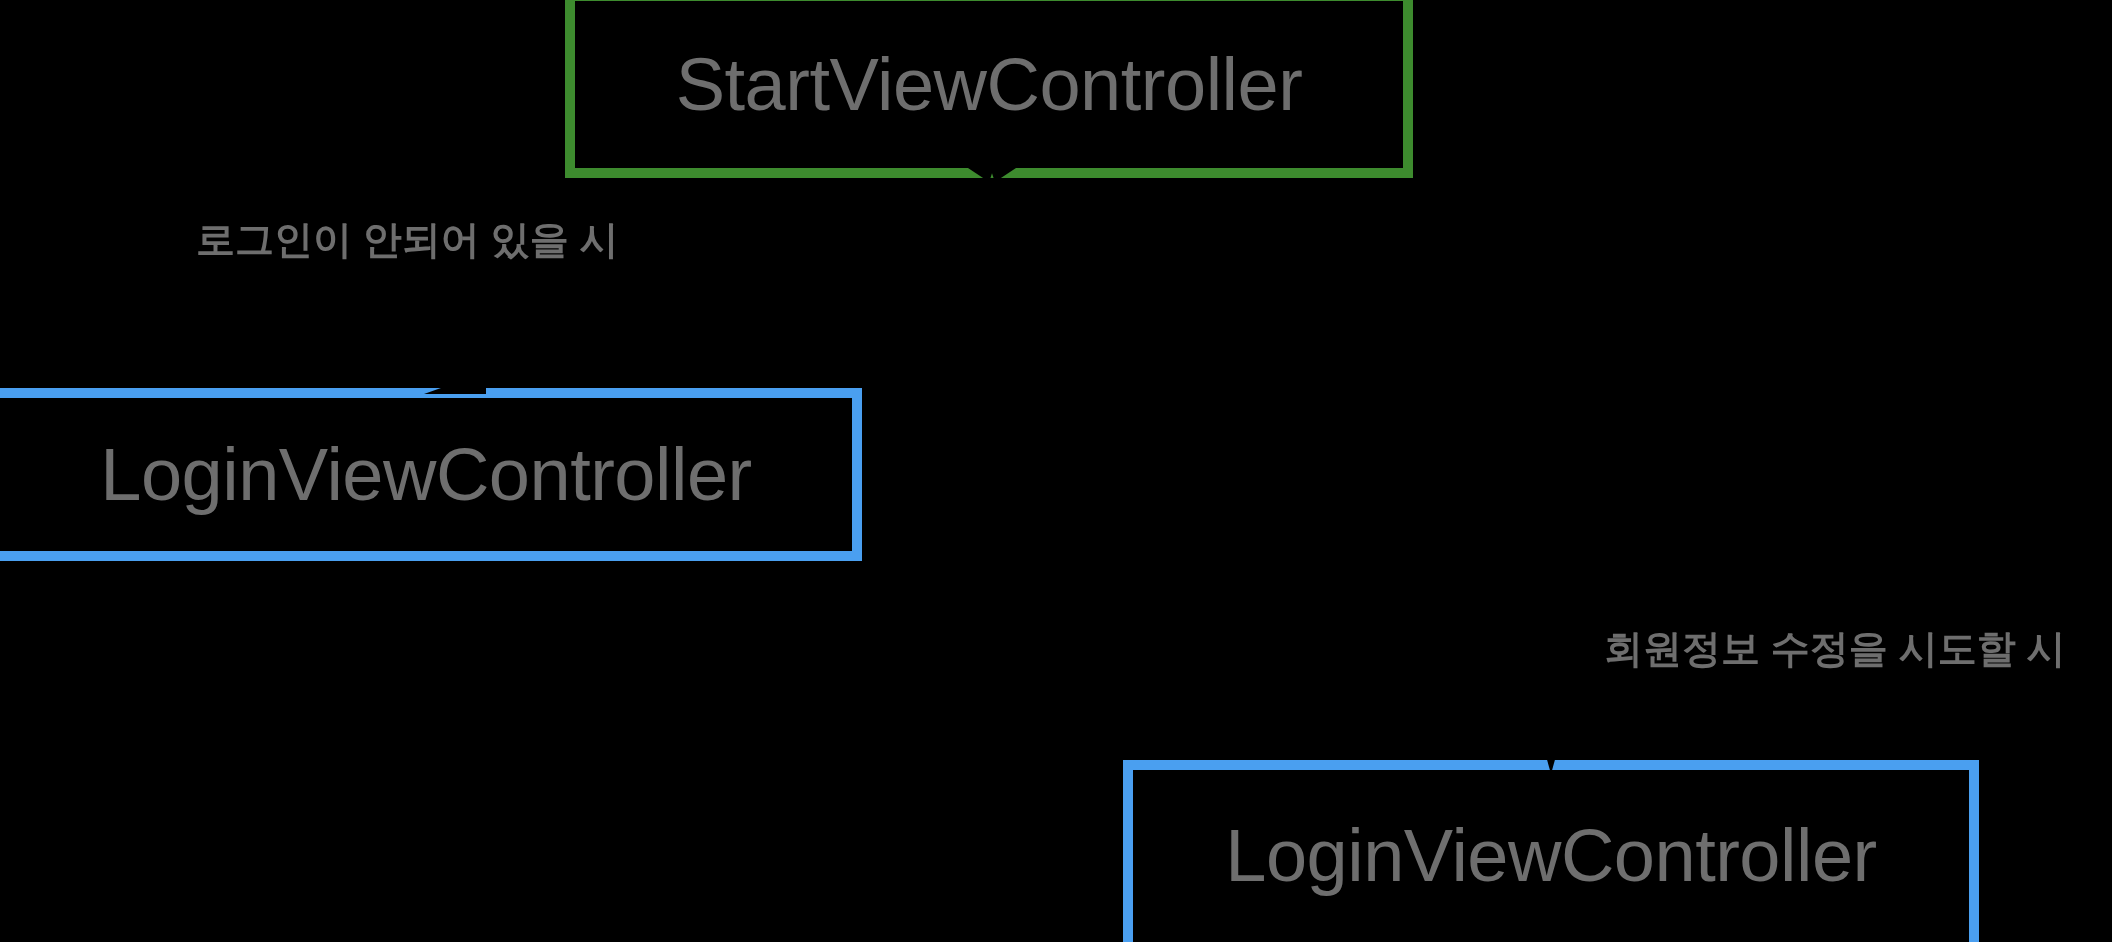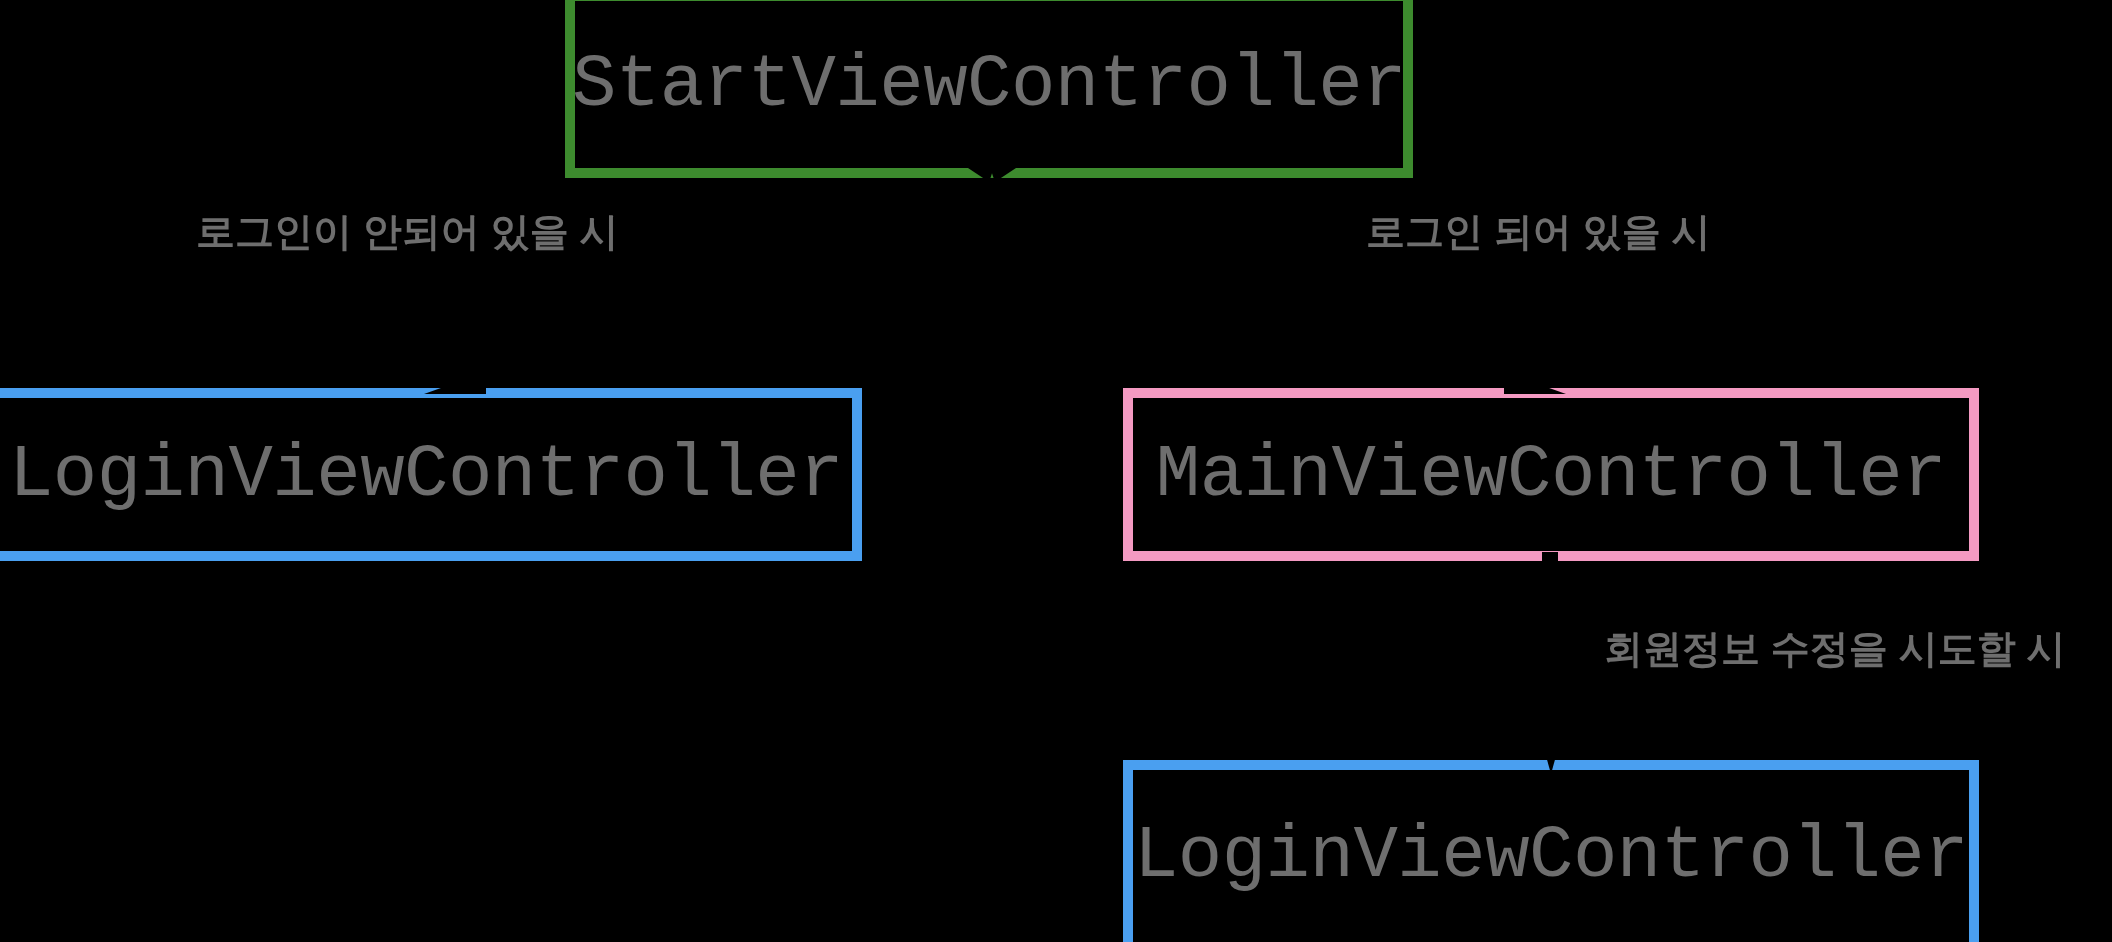--- a/index.html
+++ b/index.html
@@ -29,21 +29,21 @@
     justify-content: center;
     border-style: solid;
   }
   .node .node-label {
     color: #6e6e6e;
     font-size: 74px;
     font-weight: 400;
     letter-spacing: -0.5px;
     white-space: nowrap;
     line-height: 1;
-    font-family: Liberation Mono, monospace;
+    font-family: Liberation Sans, sans-serif;
   }
 
   
   #node-start {
     left: 565px;  top: -9px;   width: 848px;  height: 187px;
     border-width: 10px;
   }
   #node-login-left {
     left: -10px;  top: 388px;  width: 872px;  height: 173px;
     border-width: 10px;
@@ -60,21 +60,21 @@
   
   .edge-label {
     position: absolute;
     color: #6e6e6e;
     font-size: 39px;
     font-weight: 700;
     white-space: nowrap;
     line-height: 1;
     font-family: "Liberation Sans", "DejaVu Sans", sans-serif;
   }
-  #label-not-logged-in { left: 196px;  top: 212px; }
+  #label-not-logged-in { left: 196px;  top: 220px; }
   #label-logged-in     { left: 1366px; top: 212px; }
   #label-edit-profile  { left: 1604px; top: 629px; }
 
   
   .arrow {
     position: absolute;
     background: #000000;
   }
   
   #arrow-start-split {
@@ -108,31 +108,27 @@
 <div id="canvas">
 
   <div class="node" id="node-start" style="border-color:#3d8b2e;">
     <span class="node-label">StartViewController</span>
   </div>
 
   <div class="node" id="node-login-left" style="border-color:#4a9ff0;">
     <span class="node-label">LoginViewController</span>
   </div>
 
-  <div class="node" id="node-main" style="border-color:#f49ac2;">
-    <span class="node-label">MainViewController</span>
-  </div>
 
   <div class="node" id="node-login-bottom" style="border-color:#4a9ff0;">
     <span class="node-label">LoginViewController</span>
   </div>
 
   <div class="edge-label" id="label-not-logged-in">로그인이 안되어 있을 시</div>
 
-  <div class="edge-label" id="label-logged-in">로그인 되어 있을 시</div>
 
   <div class="edge-label" id="label-edit-profile">회원정보 수정을 시도할 시</div>
 
   <div class="arrow" id="arrow-start-split"></div>
 
   <div class="arrow" id="arrow-to-login-left"></div>
 
   <div class="arrow" id="arrow-to-main"></div>
 
   <div class="arrow" id="arrow-main-exit"></div>

